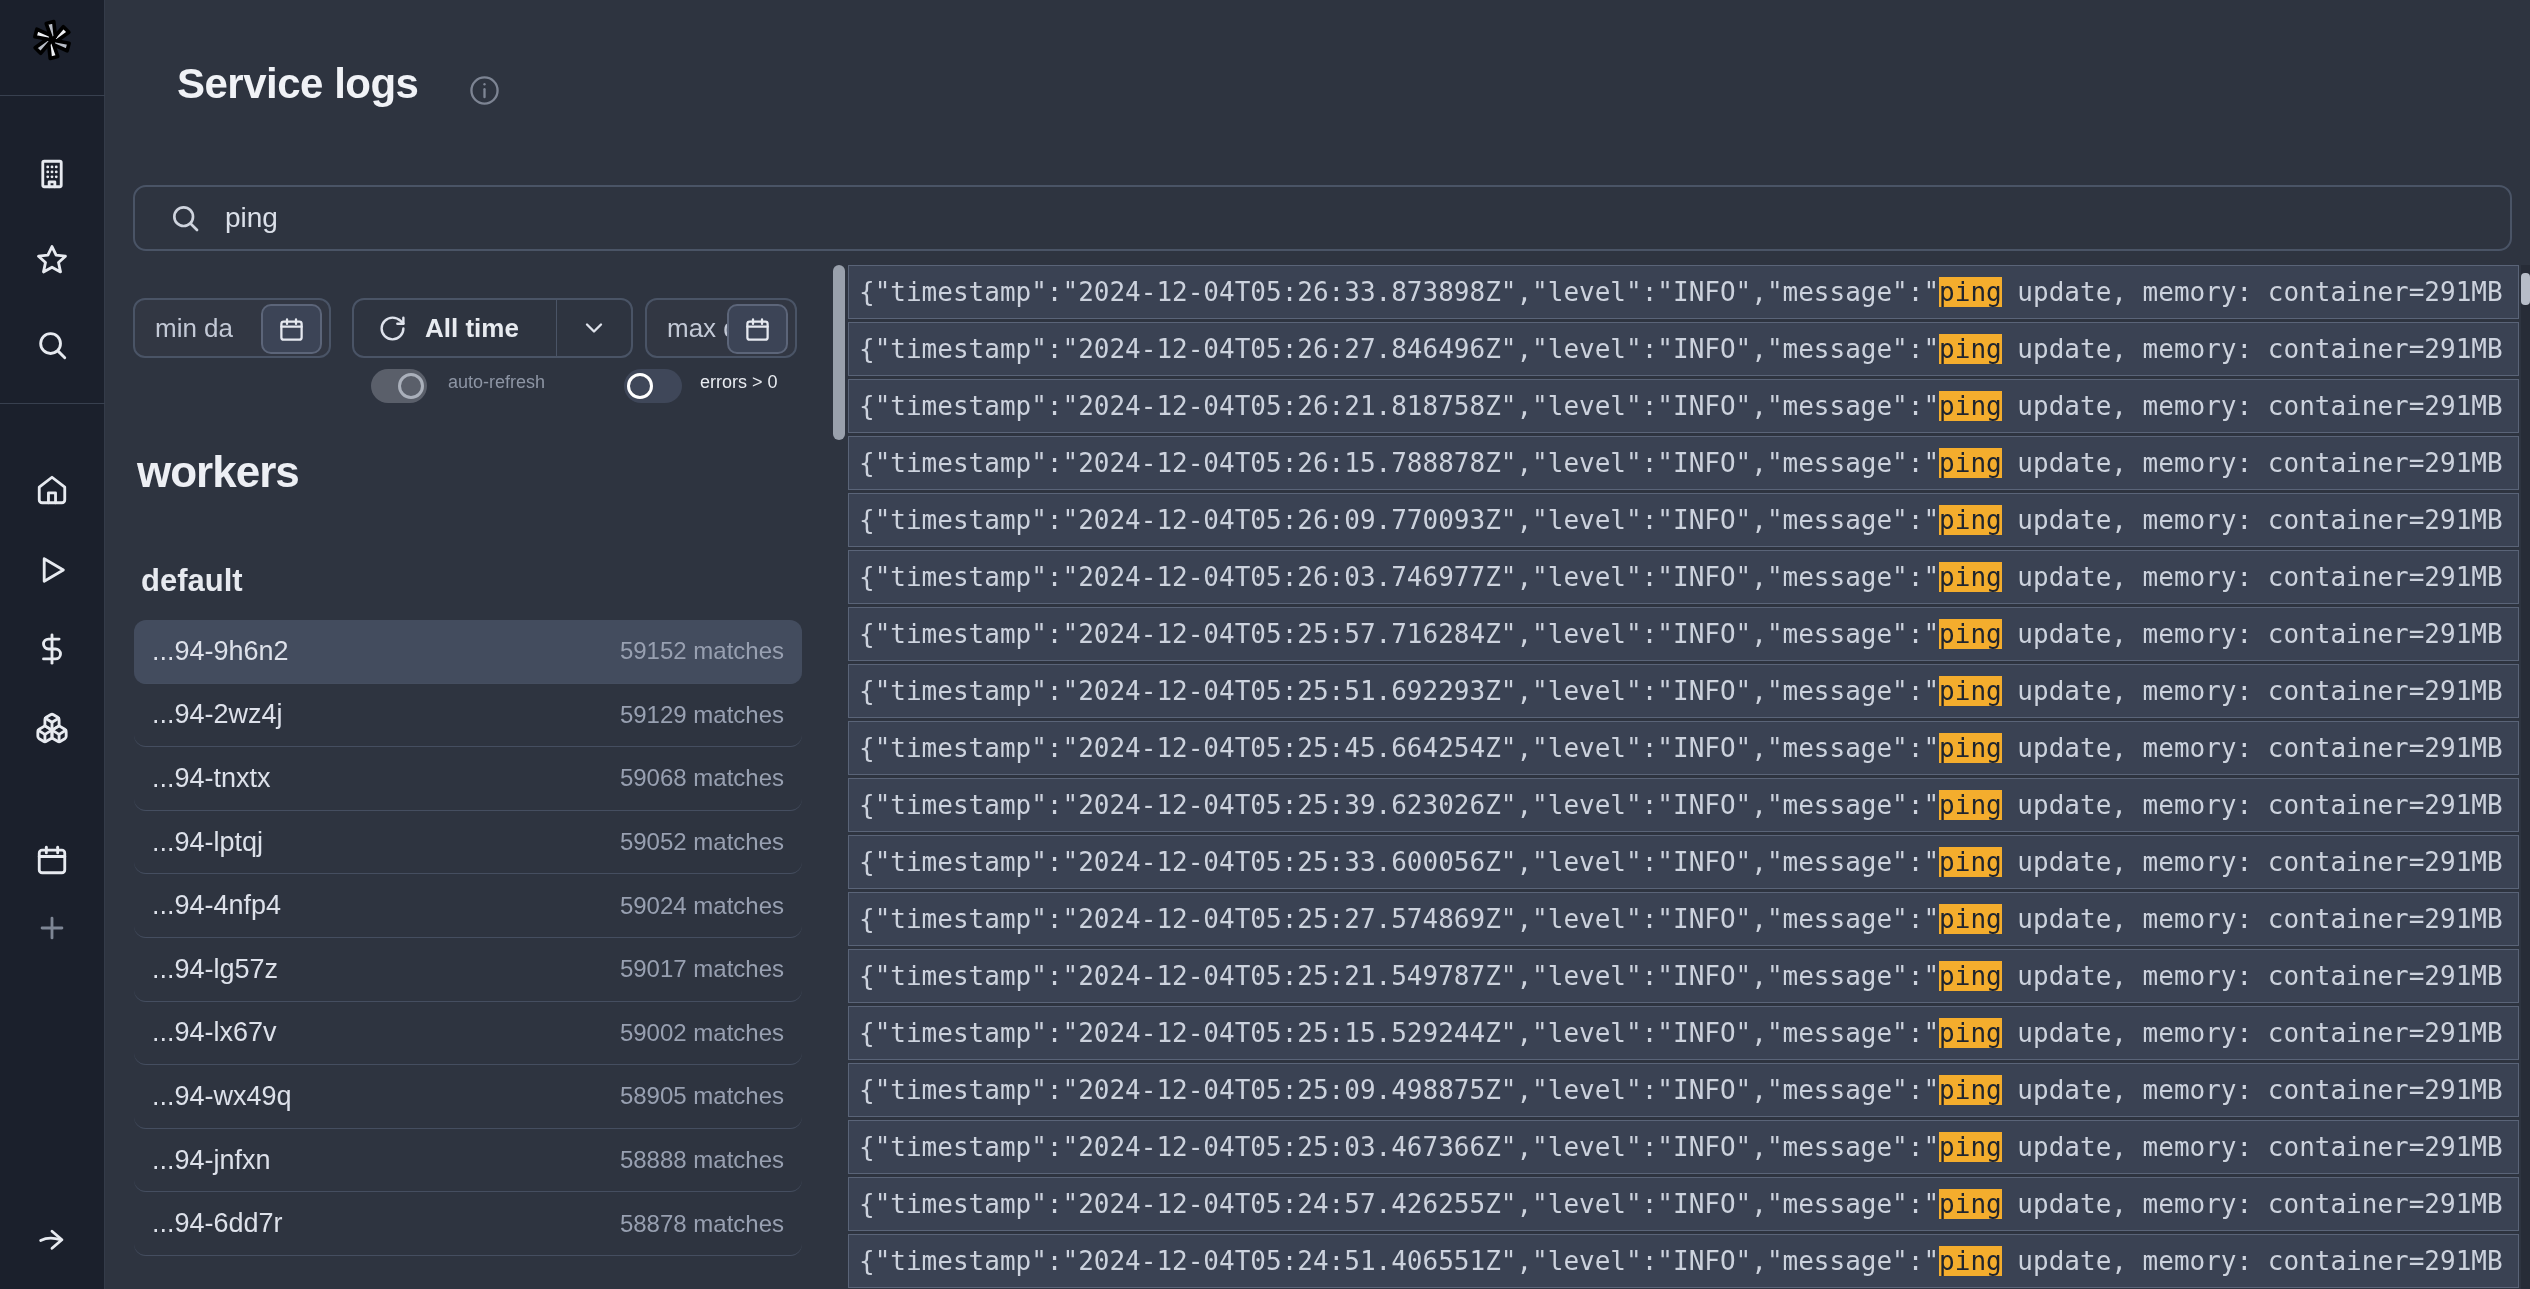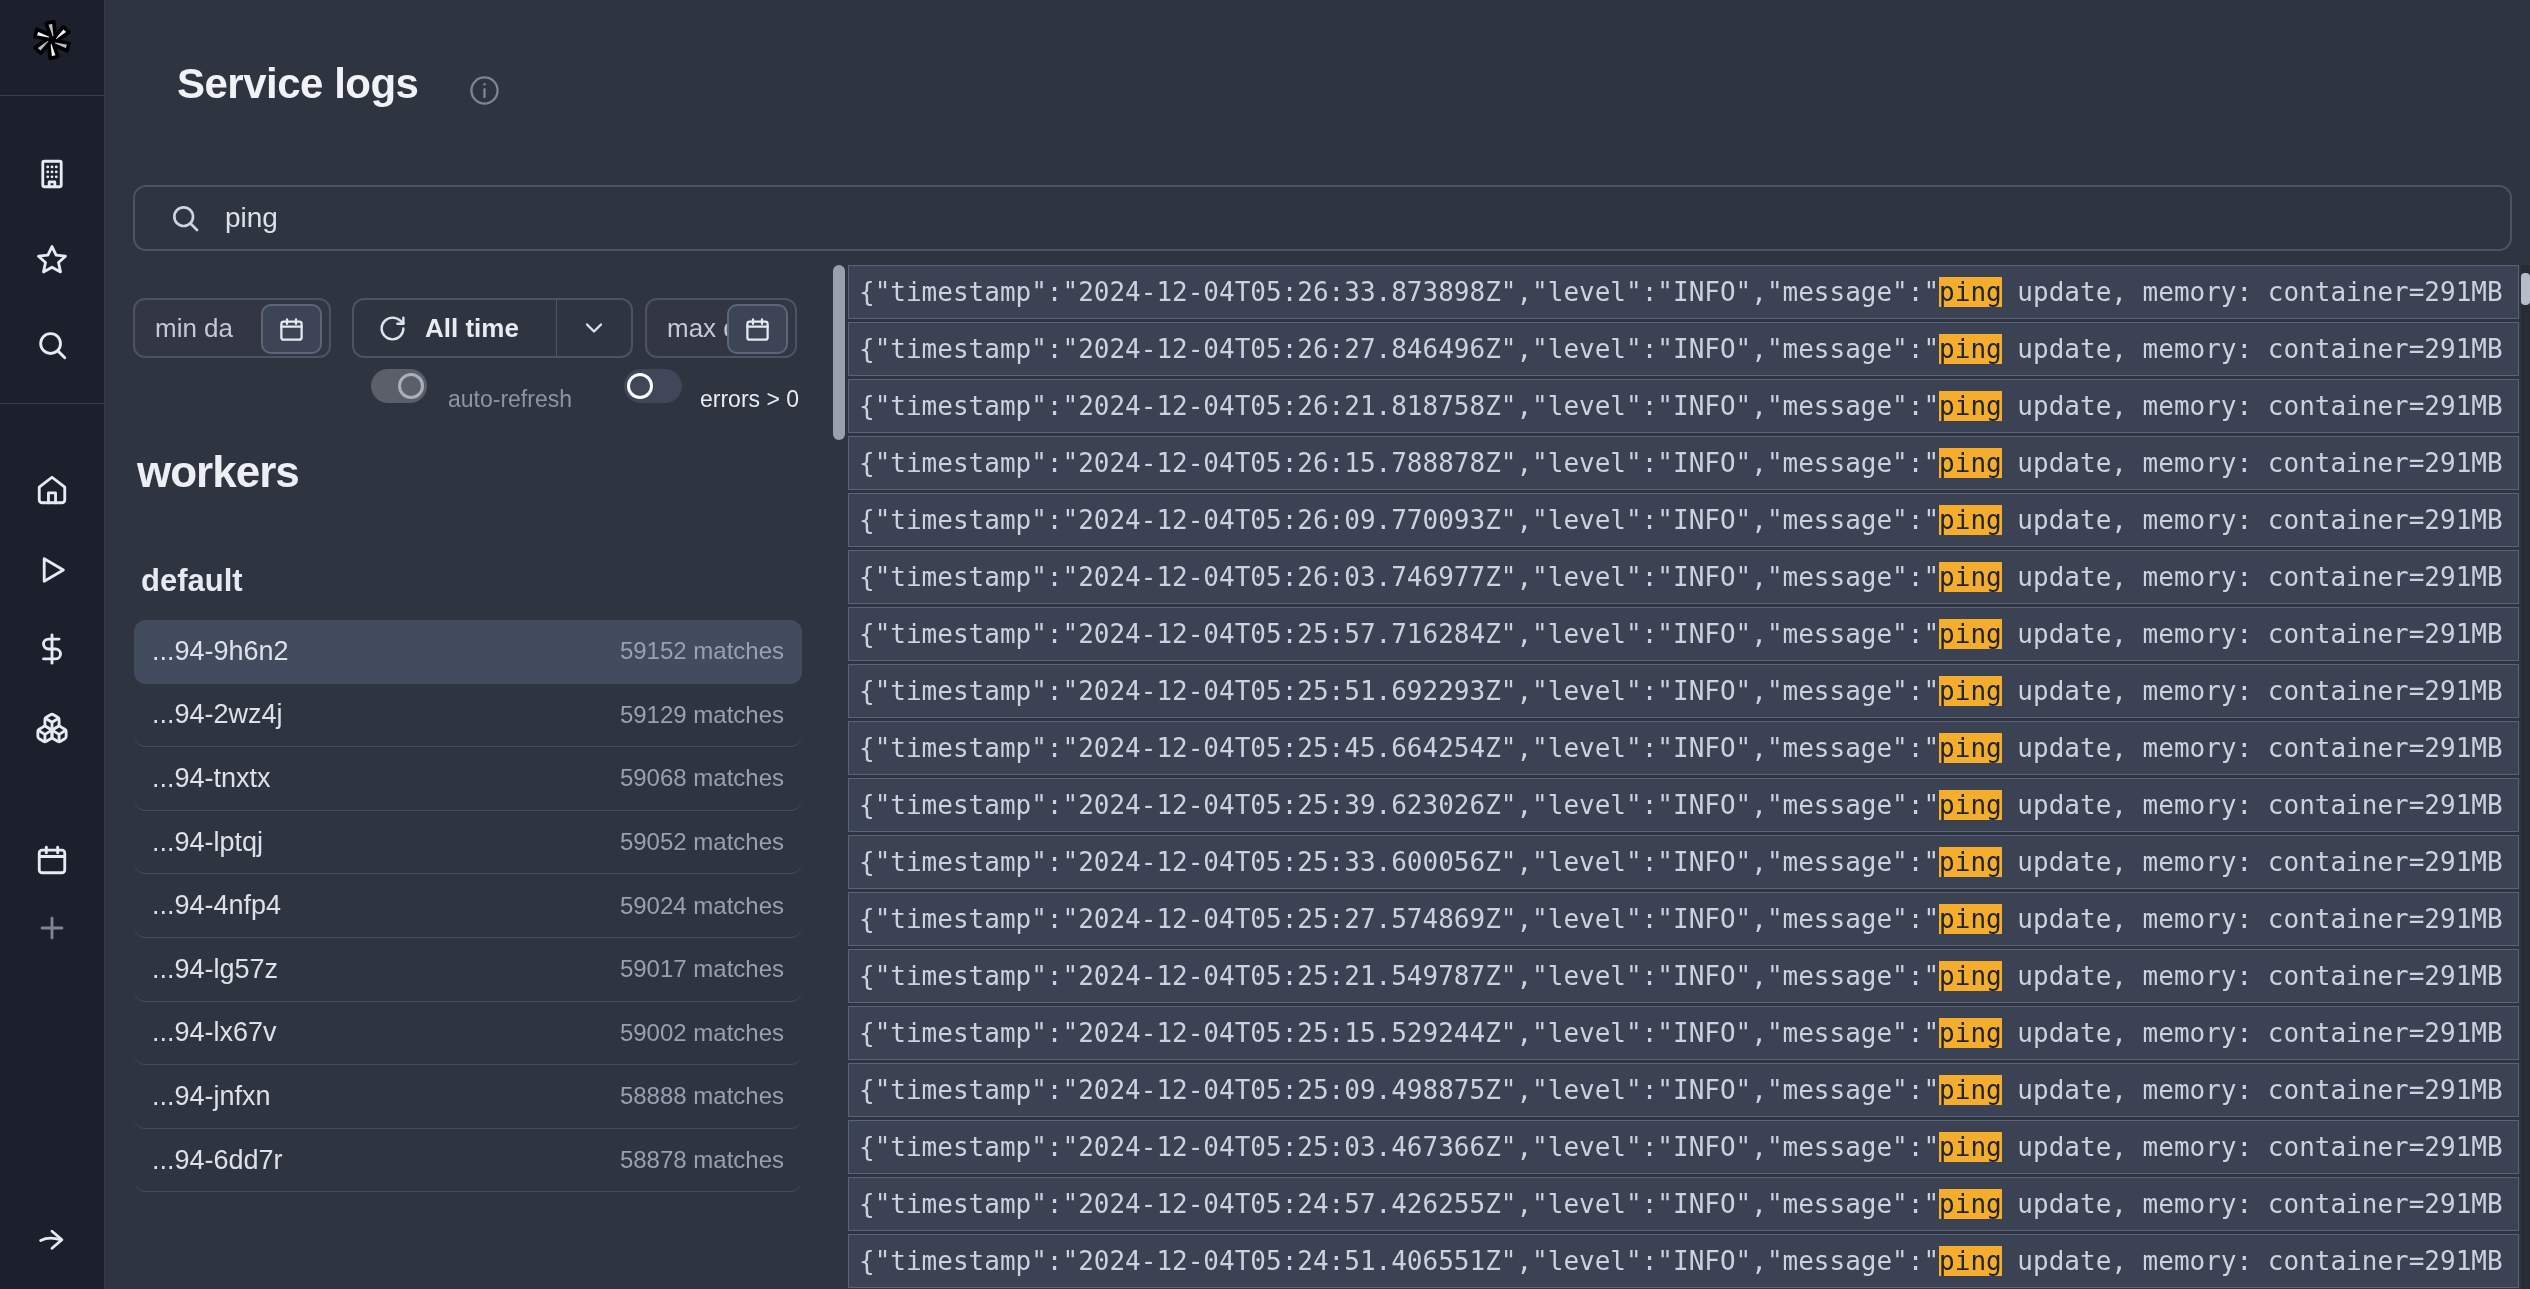--- a/index.html
+++ b/index.html
@@ -75,21 +75,21 @@
     cursor:pointer; border:none;
   }
   .toggle .knob{
     position:absolute; top:4px; width:26px; height:26px; border-radius:50%;
     border:3px solid #aab0bb; background:transparent;
   }
   .toggle.on{ background:#5a5f6a; }
   .toggle.on .knob{ left:auto; right:3px; border-color:#aab0bb; }
   .toggle.off{ background:#3f4759; }
   .toggle.off .knob{ left:3px; border-color:#ffffff; }
-  .toggle-label{ position:absolute; top:386px; font-size:23px; white-space:nowrap; }
+  .toggle-label{ position:absolute; top:372px; font-size:18px; white-space:nowrap; }
   .lbl-muted{ color:#8d95a4; }
   .lbl-bright{ color:#e9ecf1; }
   
   .workers-title{
     position:absolute; left:137px; top:447px; font-size:44px; font-weight:800;
     letter-spacing:-1px; color:#edeff4;
   }
   .group-title{
     position:absolute; left:141px; top:563px; font-size:31px; font-weight:700; color:#e7eaf0;
   }
@@ -319,20 +319,24 @@
   <div class="worker-row">
     <span class="worker-name">...94-lg57z</span>
     <span class="worker-matches">59017 matches</span>
   </div>
 
   <div class="worker-row">
     <span class="worker-name">...94-lx67v</span>
     <span class="worker-matches">59002 matches</span>
   </div>
 
+  <div class="worker-row">
+    <span class="worker-name">...94-wx49q</span>
+    <span class="worker-matches">58905 matches</span>
+  </div>
 
   <div class="worker-row">
     <span class="worker-name">...94-jnfxn</span>
     <span class="worker-matches">58888 matches</span>
   </div>
 
   <div class="worker-row">
     <span class="worker-name">...94-6dd7r</span>
     <span class="worker-matches">58878 matches</span>
   </div>

